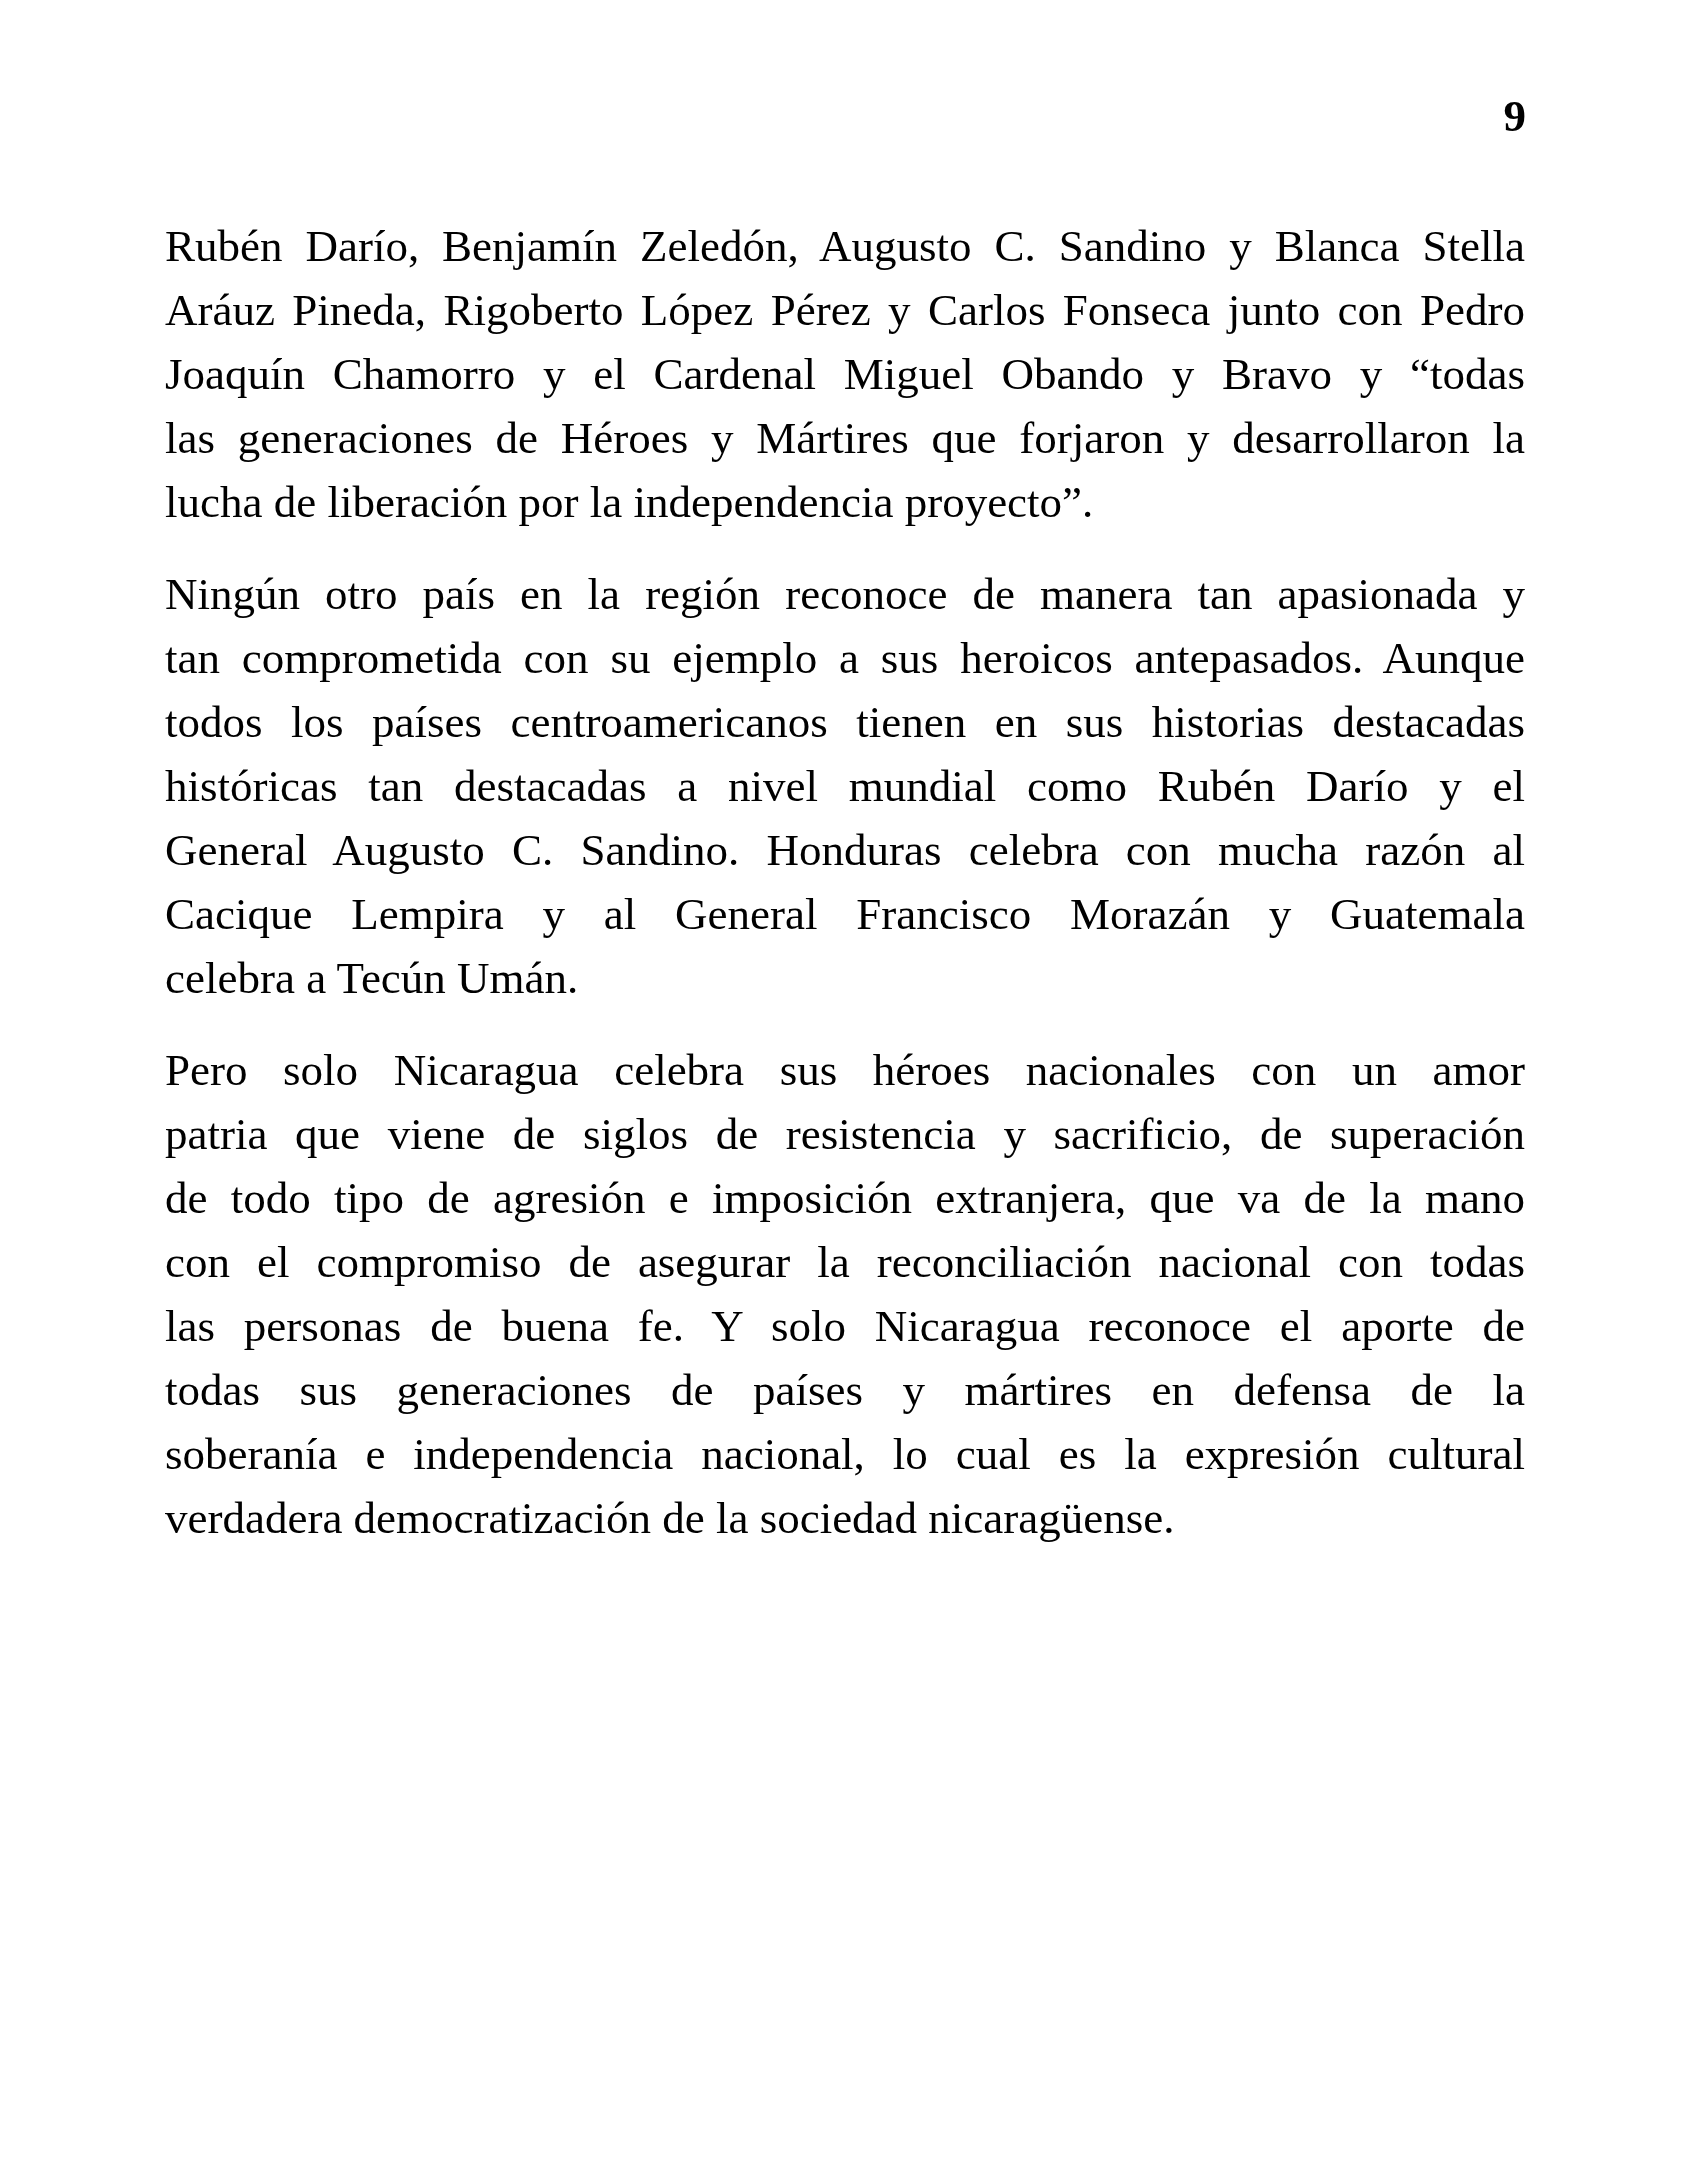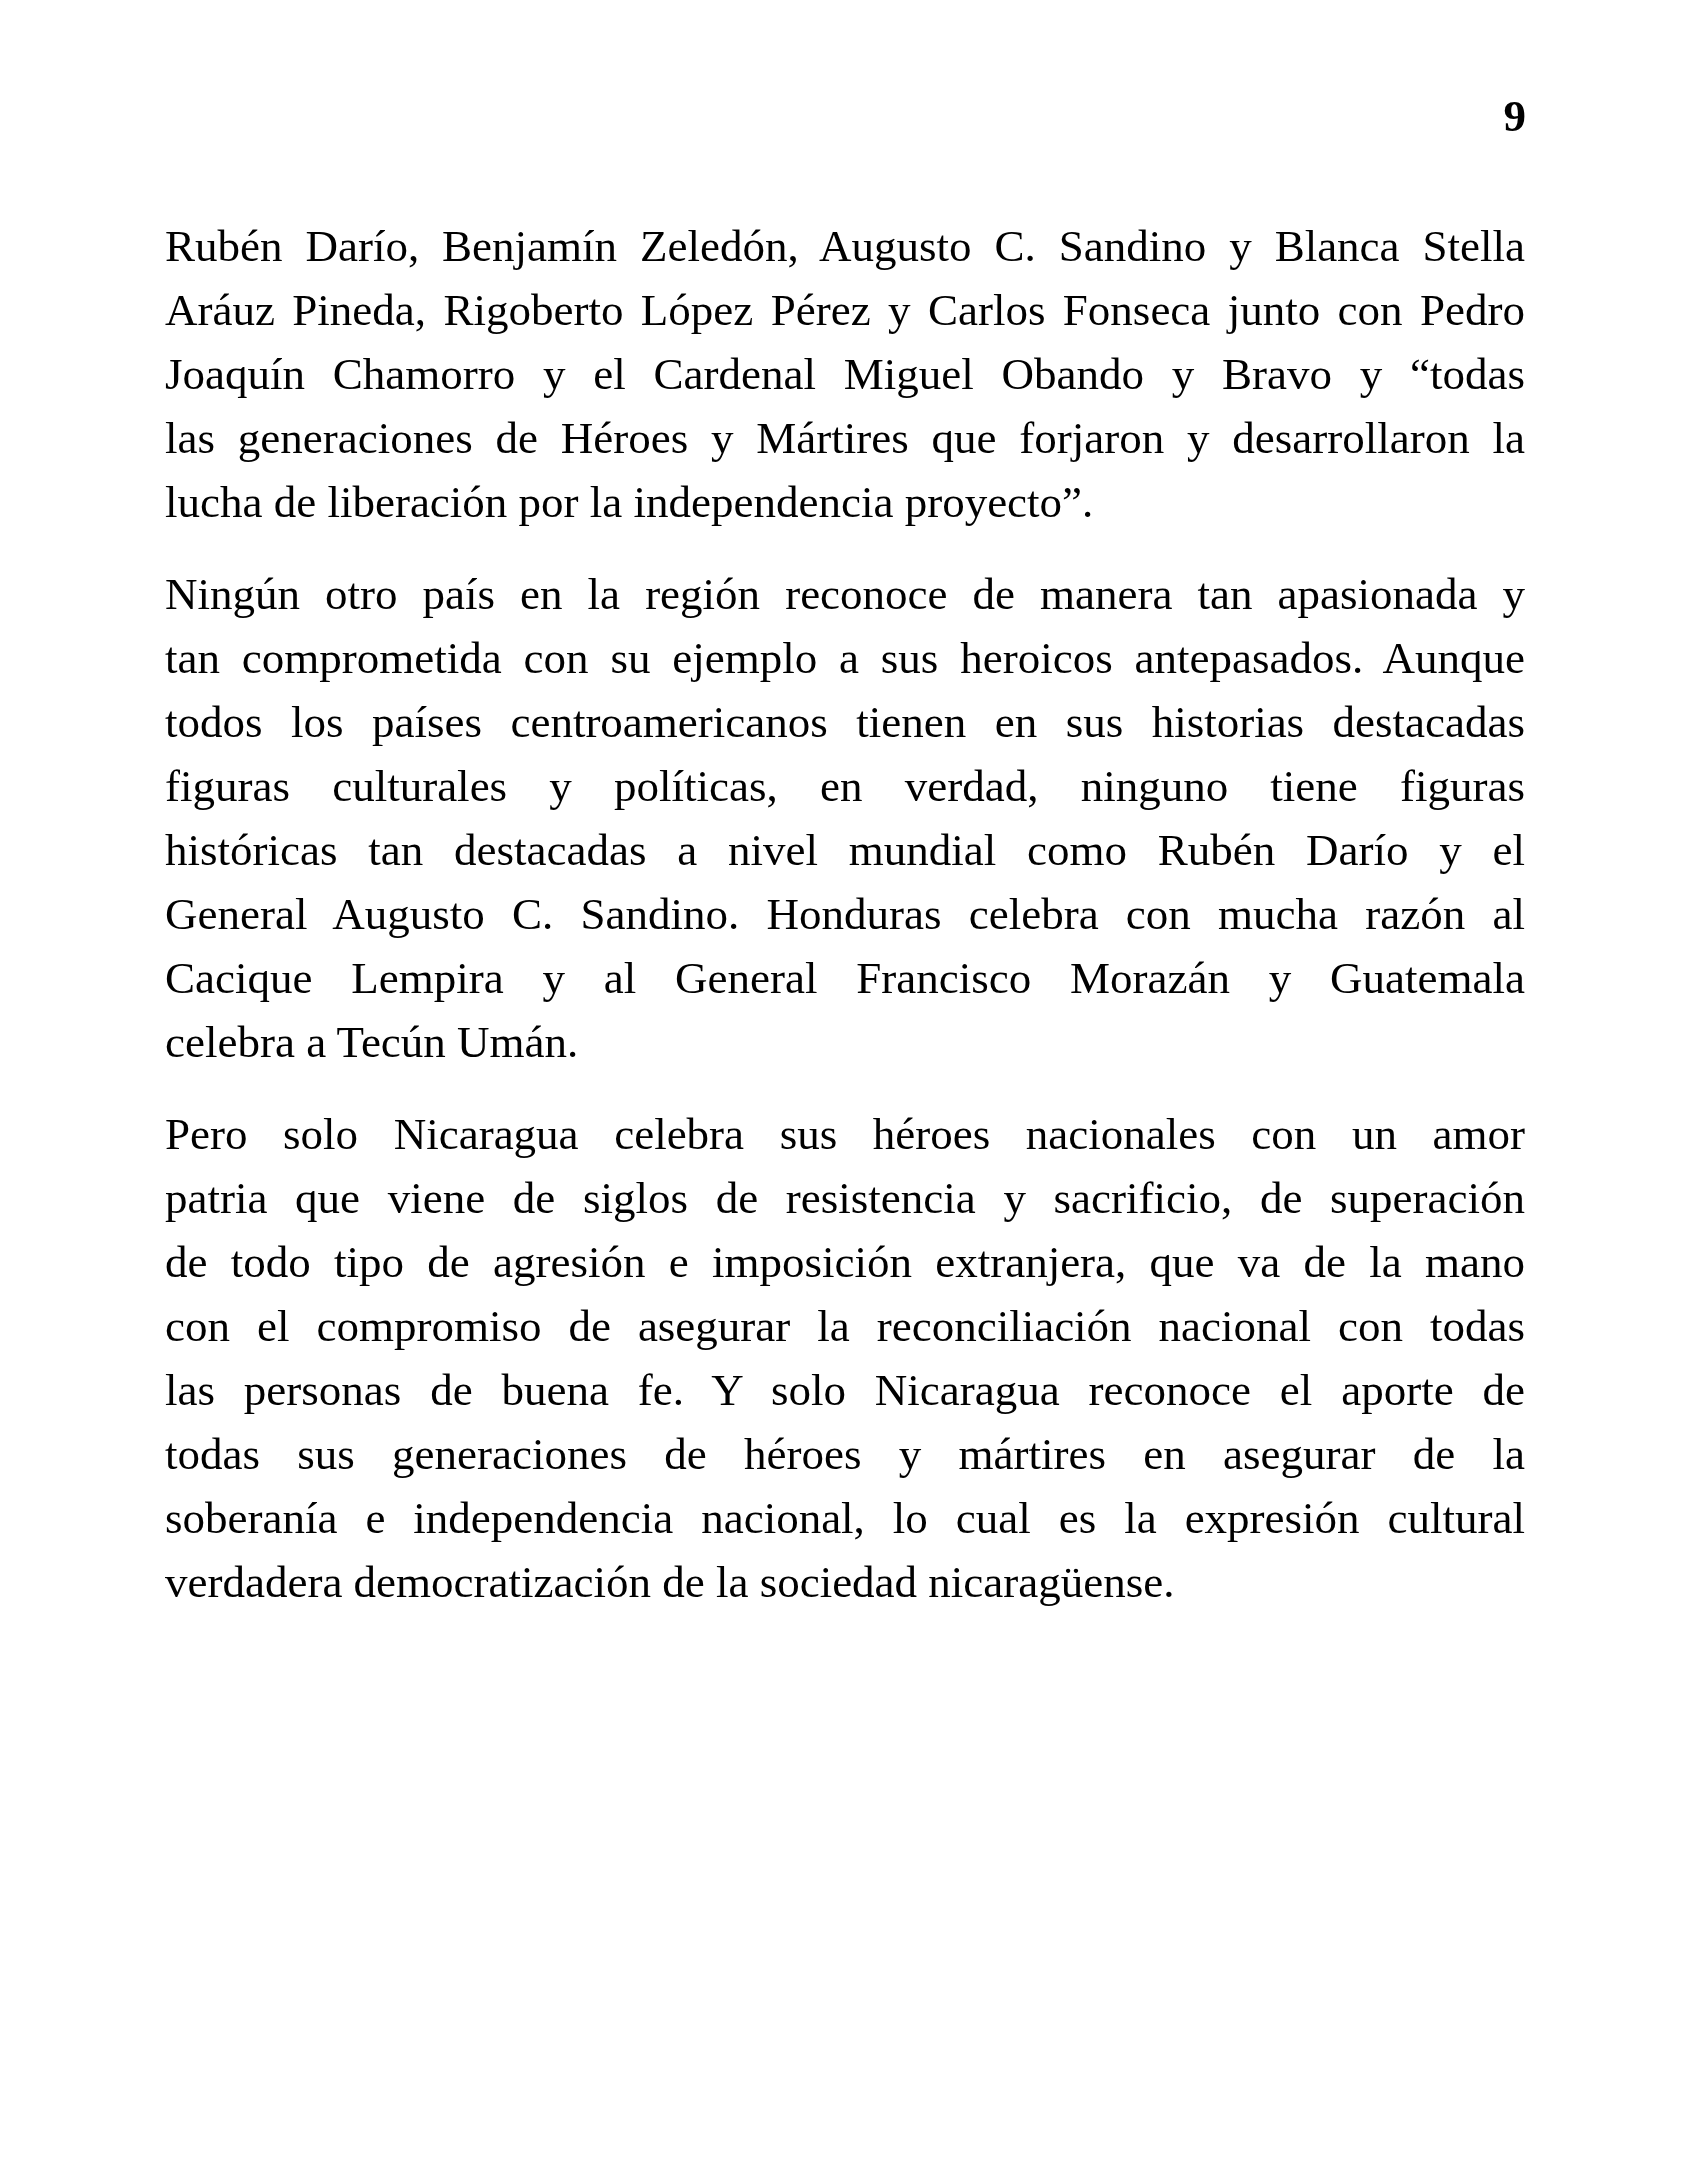--- a/index.html
+++ b/index.html
@@ -66,34 +66,33 @@
       <div class="line">Aráuz Pineda, Rigoberto López Pérez y Carlos Fonseca junto con Pedro</div>
       <div class="line">Joaquín Chamorro y el Cardenal Miguel Obando y Bravo y “todas</div>
       <div class="line">las generaciones de Héroes y Mártires que forjaron y desarrollaron la</div>
       <div class="line last">lucha de liberación por la independencia proyecto”.</div>
     </div>
 
     <div class="para">
       <div class="line">Ningún otro país en la región reconoce de manera tan apasionada y</div>
       <div class="line">tan comprometida con su ejemplo a sus heroicos antepasados. Aunque</div>
       <div class="line">todos los países centroamericanos tienen en sus historias destacadas</div>
-      <div class="line">figuras culturales y políticas, en verdad, ninguno tiene figuras</div>
       <div class="line">históricas tan destacadas a nivel mundial como Rubén Darío y el</div>
       <div class="line">General Augusto C. Sandino. Honduras celebra con mucha razón al</div>
       <div class="line">Cacique Lempira y al General Francisco Morazán y Guatemala</div>
       <div class="line last">celebra a Tecún Umán.</div>
     </div>
 
     <div class="para">
       <div class="line">Pero solo Nicaragua celebra sus héroes nacionales con un amor</div>
       <div class="line">patria que viene de siglos de resistencia y sacrificio, de superación</div>
       <div class="line">de todo tipo de agresión e imposición extranjera, que va de la mano</div>
       <div class="line">con el compromiso de asegurar la reconciliación nacional con todas</div>
       <div class="line">las personas de buena fe. Y solo Nicaragua reconoce el aporte de</div>
-      <div class="line">todas sus generaciones de héroes y mártires en asegurar de la</div>
+      <div class="line">todas sus generaciones de países y mártires en defensa de la</div>
       <div class="line">soberanía e independencia nacional, lo cual es la expresión cultural</div>
       <div class="line last">verdadera democratización de la sociedad nicaragüense.</div>
     </div>
 
   </div>
 
 </div>
 
 
 </body></html>

